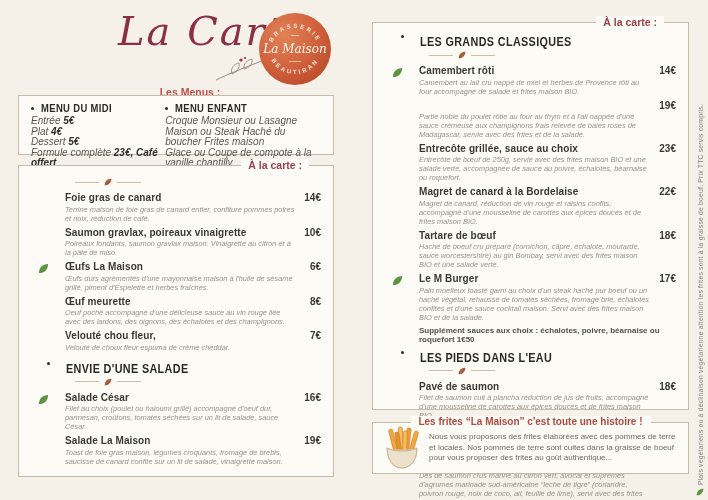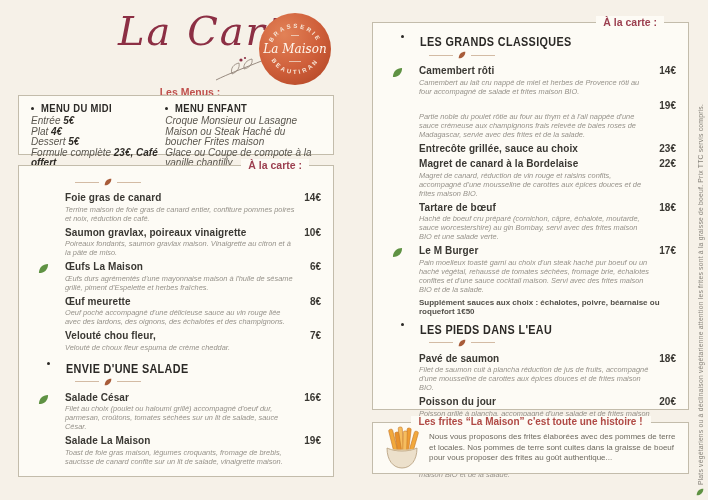--- a/index.html
+++ b/index.html
@@ -284,20 +284,21 @@
       <div class="item-head">
           <span class="item-price">19€</span>
         </div>
       <div class="item-desc">Partie noble du poulet rôtie au four au thym et à l'ail nappée d'une sauce crémeuse aux champignons frais relevée de baies roses de Madagascar, servie avec des frites et de la salade.</div>
     </div>
     <div class="item">
       <div class="item-head">
           <span class="item-name">Entrecôte grillée, sauce au choix</span>
           <span class="item-price">23€</span>
         </div>
+      <div class="item-desc">Entrecôte de bœuf de 250g, servie avec des frites maison BIO et une salade verte, accompagnée de sauce au poivre, échalotes, béarnaise ou roquefort.</div>
     </div>
     <div class="item">
       <div class="item-head">
           <span class="item-name">Magret de canard à la Bordelaise</span>
           <span class="item-price">22€</span>
         </div>
       <div class="item-desc">Magret de canard, réduction de vin rouge et raisins confits, accompagné d'une mousseline de carottes aux épices douces et de frites maison BIO.</div>
     </div>
     <div class="item">
       <div class="item-head">

